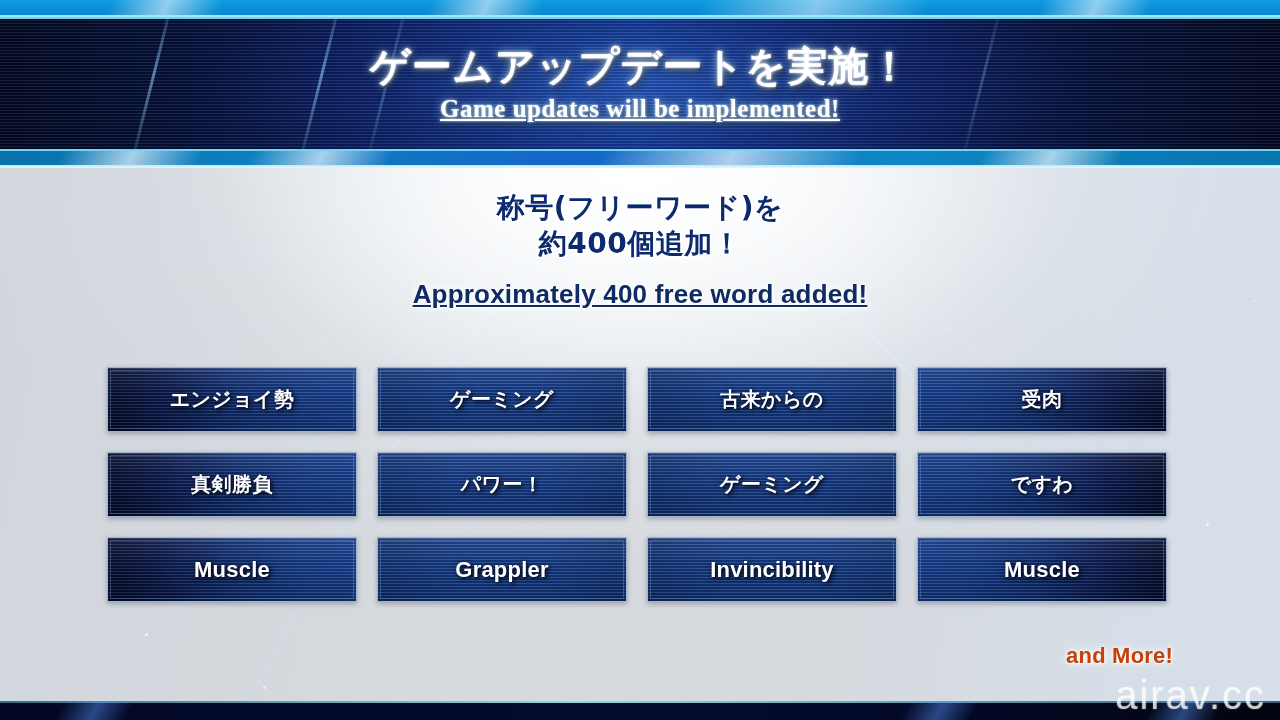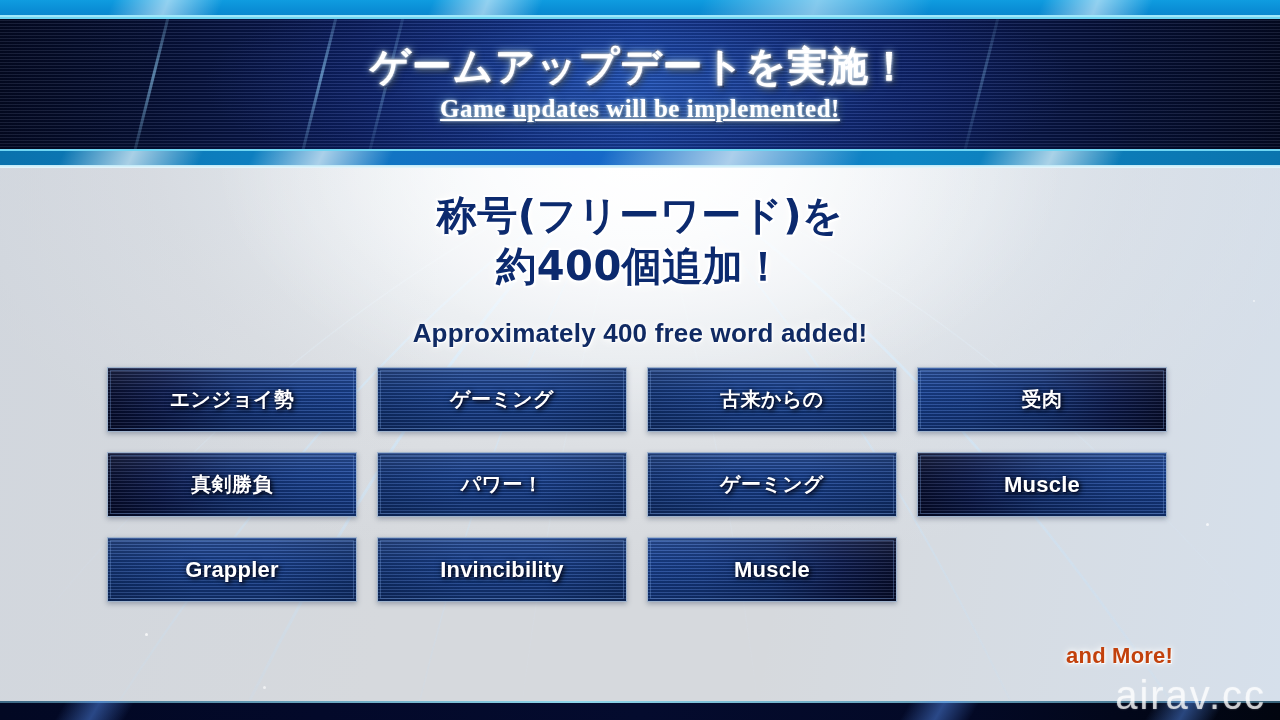--- a/index.html
+++ b/index.html
@@ -141,32 +141,33 @@
     background:linear-gradient(90deg, rgba(70,120,230,0) 0%, rgba(90,150,255,.45) 50%, rgba(70,120,230,0) 100%);
     transform:skewX(-30deg);
   }
 
   
   .headline{
     position:absolute; left:0; top:190px; width:1280px; text-align:center;
   }
   .headline .jp{
     font-family:"DejaVu Sans","Liberation Sans",sans-serif;
-    font-size:40px; font-weight:bold; color:#0c2a6e; line-height:1.28;
+    font-size:28px; font-weight:bold; color:#0c2a6e; line-height:1.28;
     letter-spacing:.5px;
     text-shadow:
       0 0 5px #ffffff, 0 0 11px #ffffff, 0 0 18px rgba(255,255,255,.95),
       2px 2px 0 rgba(255,255,255,.9), -2px -2px 0 rgba(255,255,255,.9),
       2px -2px 0 rgba(255,255,255,.9), -2px 2px 0 rgba(255,255,255,.9);
   }
   .headline .en{
-    margin-top:26px;
+    margin-top:17px;
     font-family:"Liberation Sans","DejaVu Sans",sans-serif;
     font-size:26px; font-weight:bold; color:#102a63; letter-spacing:.2px;
     text-shadow:0 0 5px #ffffff, 0 0 11px #ffffff, 1px 1px 0 rgba(255,255,255,.9);
+    text-decoration:underline;
   }
 
   
   .grid{
     position:absolute; left:107px; top:367px;
     width:1066px;
     display:grid;
     grid-template-columns:repeat(4, 250px);
     grid-template-rows:repeat(3, 65px);
     column-gap:22px; row-gap:26px;gap:20px;
@@ -352,20 +353,26 @@
         <div class="scan"></div>
         <div class="inner-line"></div>
         <span class="chip-label jp">パワー！</span>
       </div>
       <div class="chip">
         <div class="vgrad"></div>
         <div class="scan"></div>
         <div class="inner-line"></div>
         <span class="chip-label jp">ゲーミング</span>
       </div>
+      <div class="chip fade-right">
+        <div class="vgrad"></div>
+        <div class="scan"></div>
+        <div class="inner-line"></div>
+        <span class="chip-label jp">ですわ</span>
+      </div>
       <div class="chip fade-left">
         <div class="vgrad"></div>
         <div class="scan"></div>
         <div class="inner-line"></div>
         <span class="chip-label en">Muscle</span>
       </div>
       <div class="chip">
         <div class="vgrad"></div>
         <div class="scan"></div>
         <div class="inner-line"></div>

